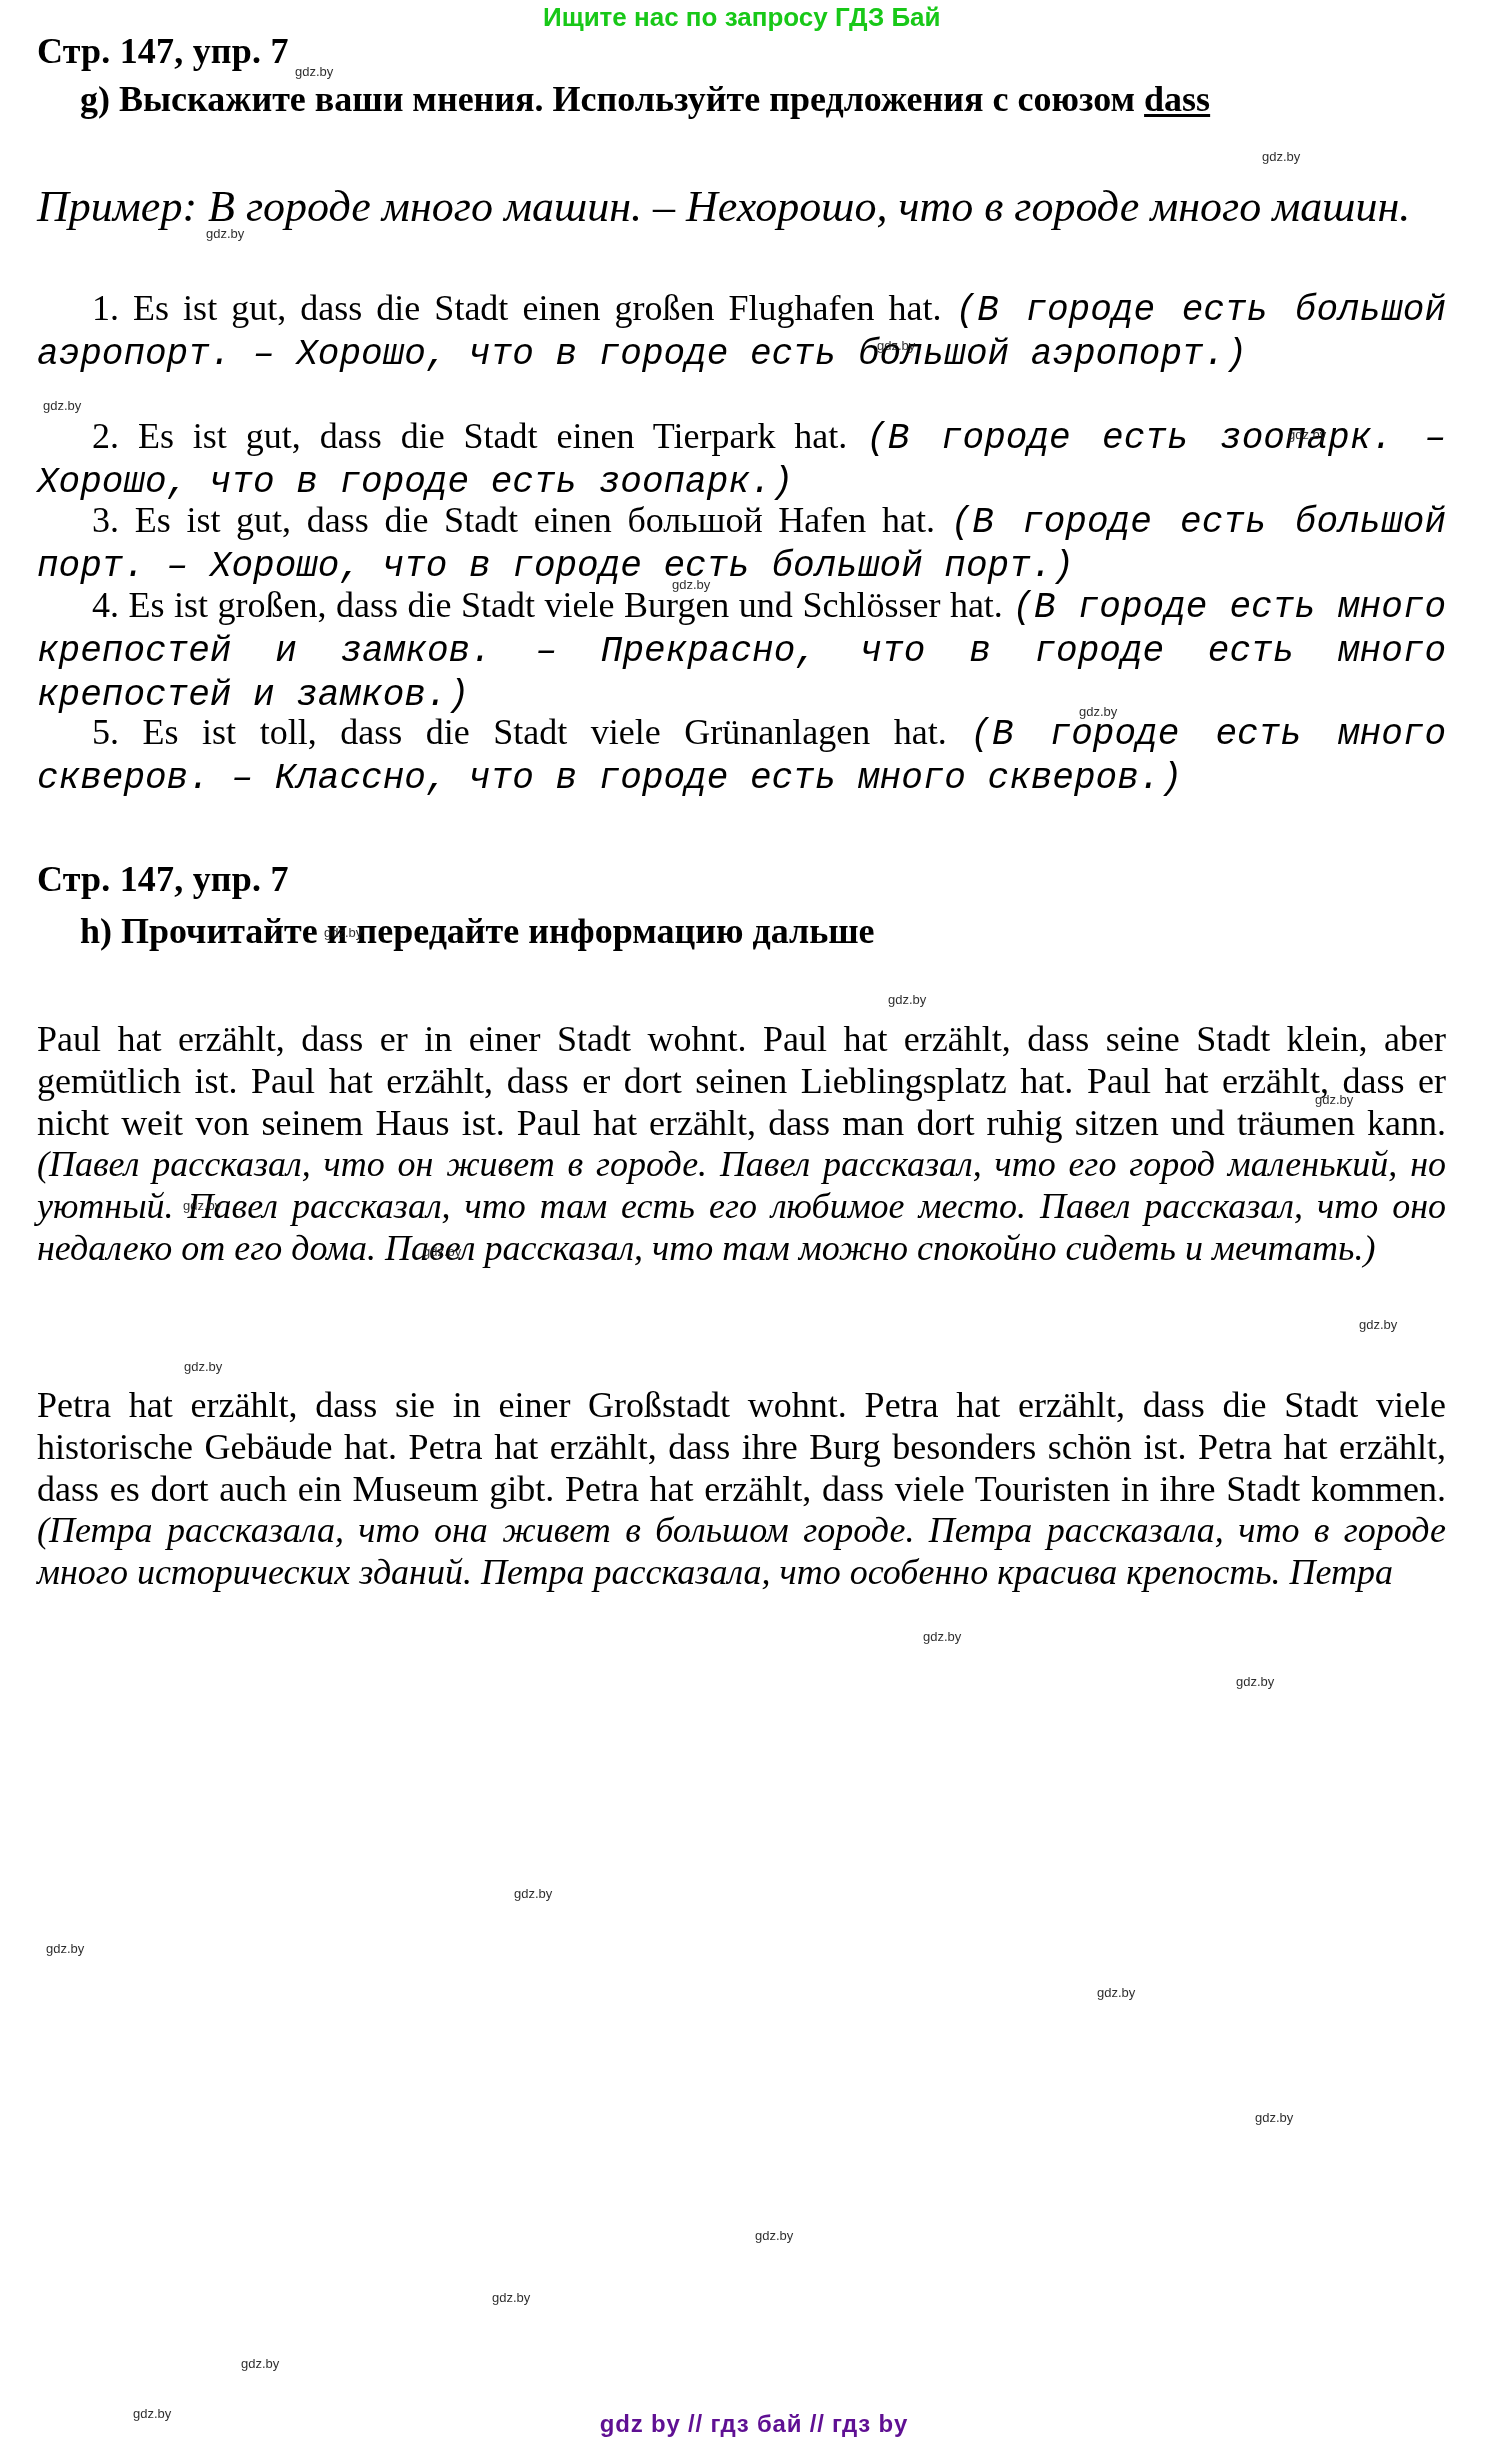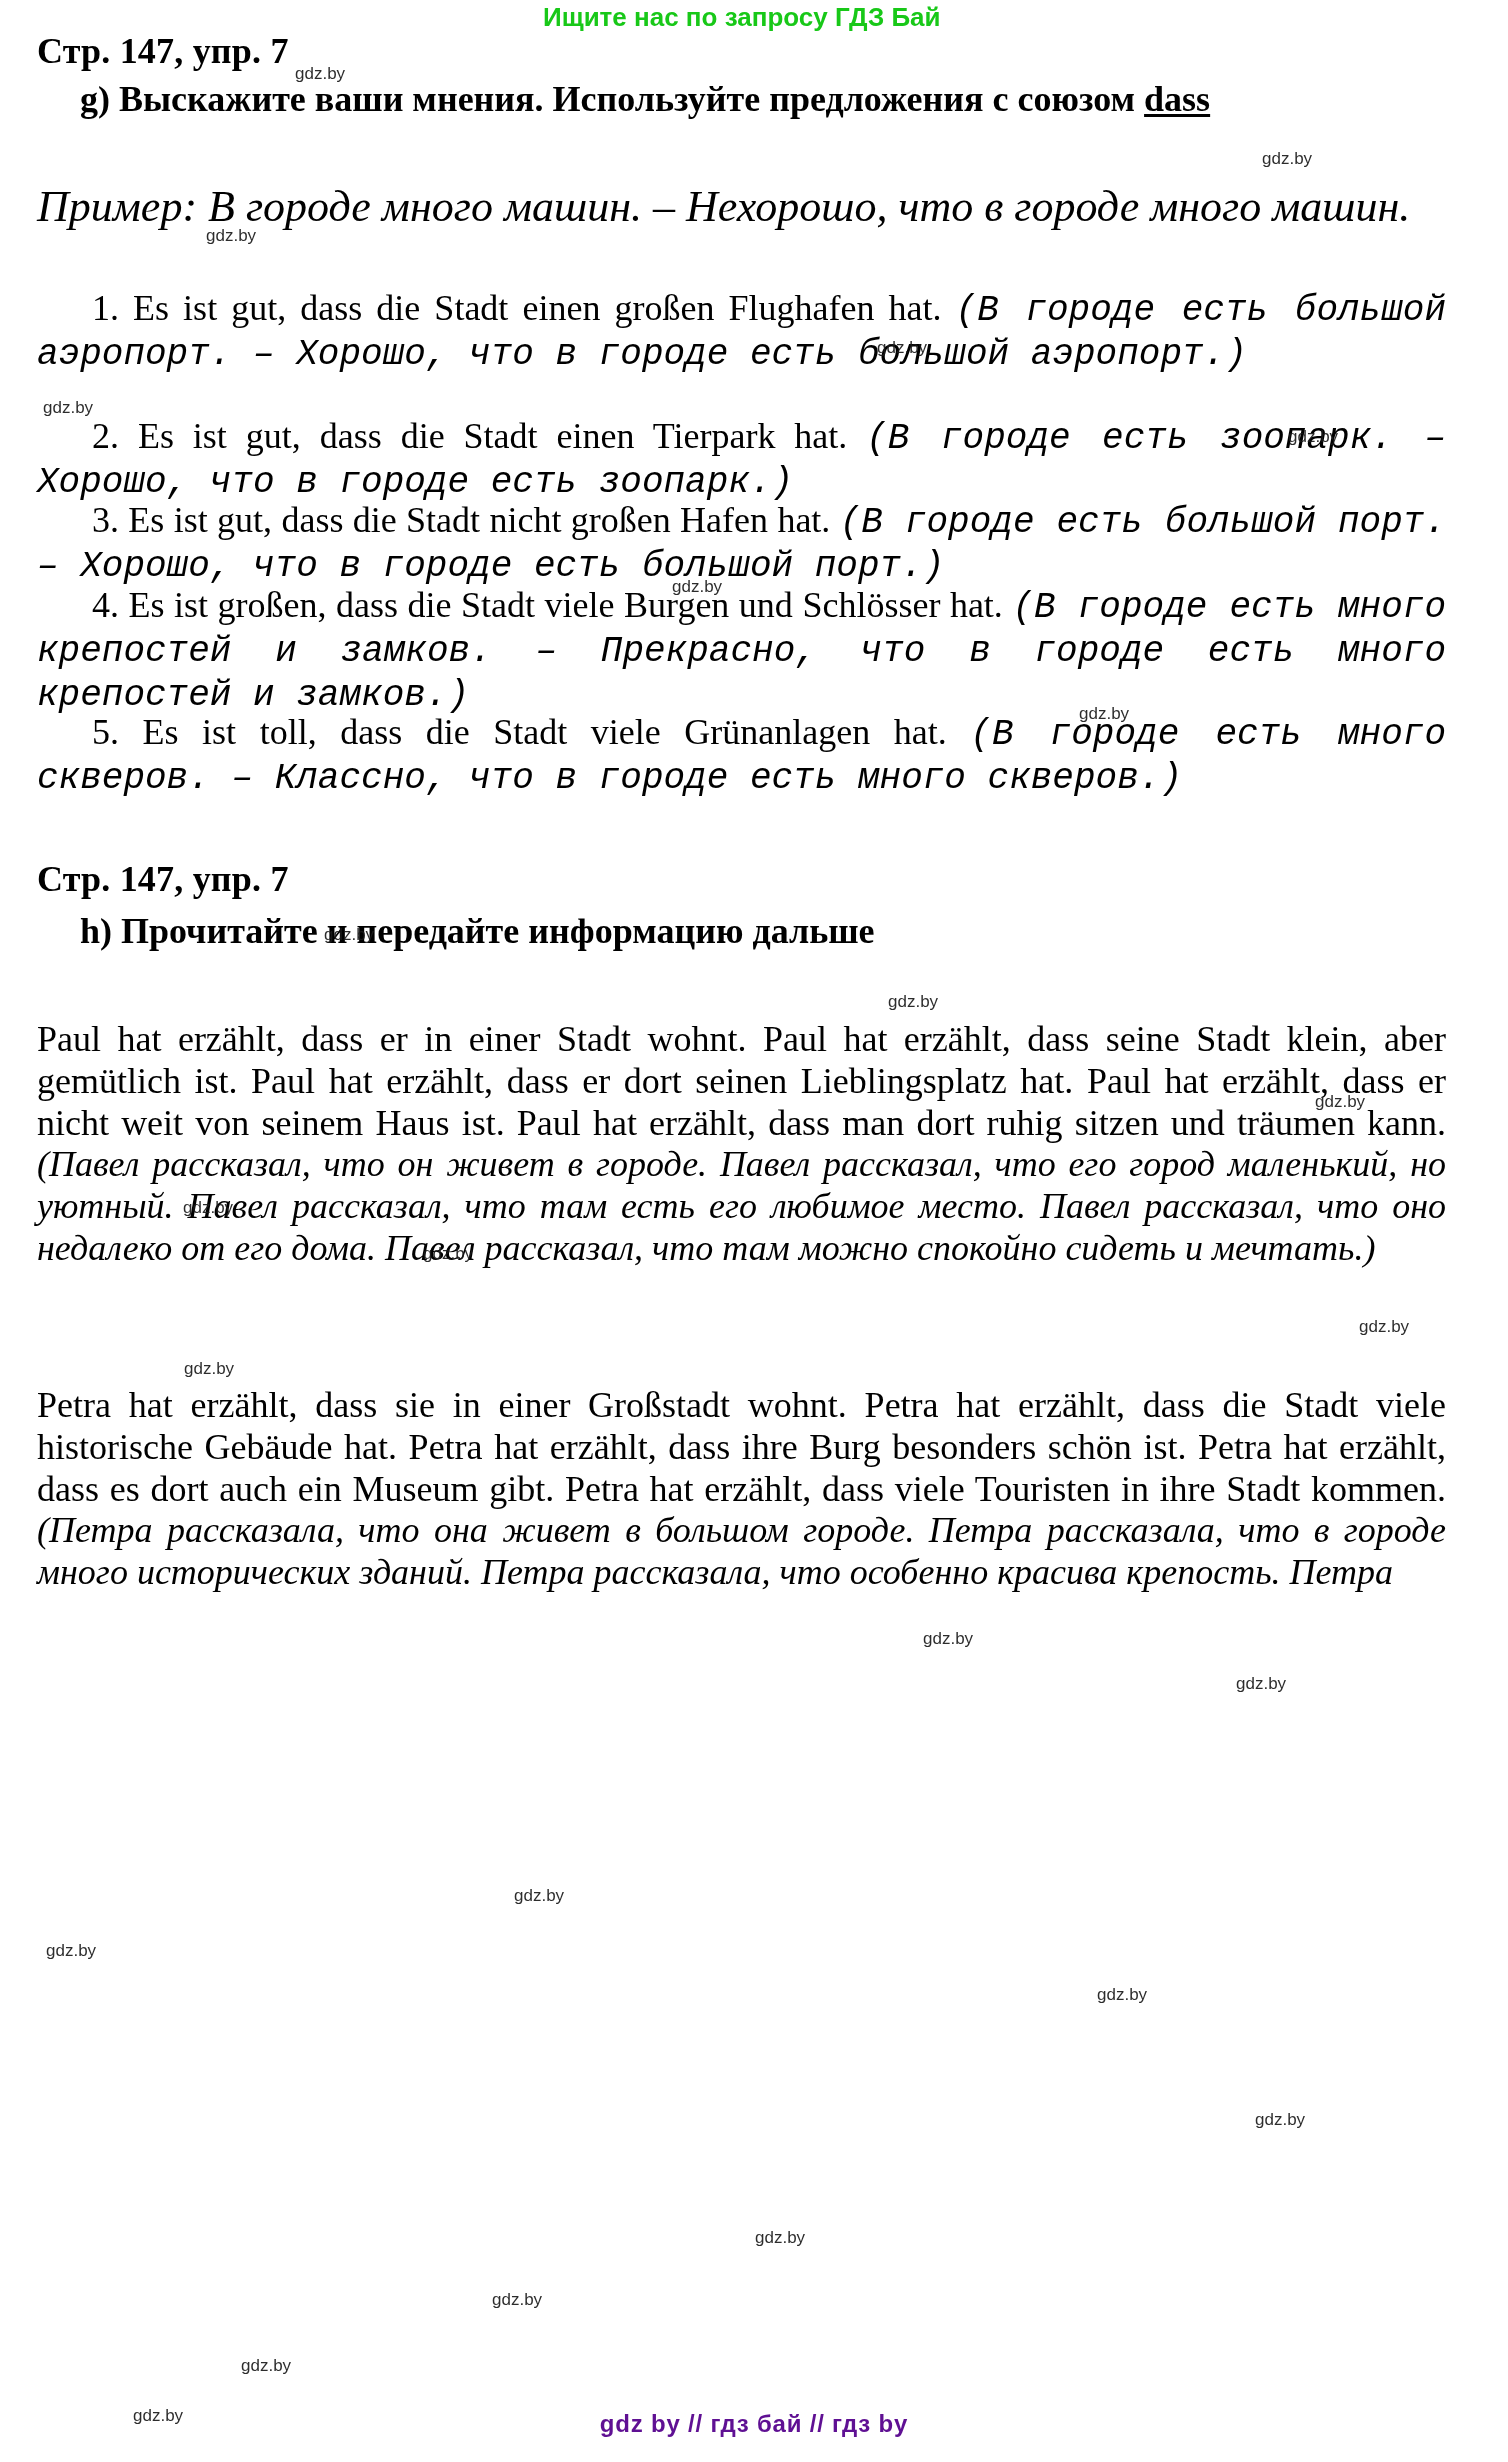--- a/index.html
+++ b/index.html
@@ -12,21 +12,21 @@
   .promo{position:absolute;left:543px;top:1.7px;font-family:"Liberation Sans","DejaVu Sans",sans-serif;
          font-size:26px;font-weight:700;color:#18c818;letter-spacing:0px;white-space:nowrap;}
 
   
   .footer{position:absolute;left:0;top:2410px;width:1508px;text-align:center;
           font-family:"Liberation Sans","DejaVu Sans",sans-serif;font-size:24px;
           font-weight:700;color:#5f1093;letter-spacing:0.8px;}
 
   
   .wm{position:absolute;font-family:"Liberation Sans","DejaVu Sans",sans-serif;
-      font-size:17px;font-weight:400;color:#1b1b1b;white-space:nowrap;opacity:.92;}
+      font-size:13px;font-weight:400;color:#1b1b1b;white-space:nowrap;opacity:.92;}
 
   
   .blk{position:absolute;left:37px;width:1409px;}
   .hdr{font-size:36px;font-weight:700;line-height:1.0;letter-spacing:0.2px;white-space:nowrap;}
   .sub{font-size:36px;font-weight:700;line-height:1.14;text-align:justify;text-indent:43px;}
   .sub u{text-decoration:underline;text-underline-offset:2.5px;}
   .exm{font-size:44px;font-style:italic;font-weight:400;line-height:1.16;text-align:justify;}
   .item{font-size:36px;line-height:1.16;text-align:justify;text-indent:55px;font-weight:400;}
   .item i{font-style:italic;font-family:Liberation Mono, monospace;}
   .para{font-size:36px;line-height:1.16;text-align:justify;font-weight:400;}
@@ -43,21 +43,21 @@
   <div class="blk hdr" style="top:33px;">Стр. 147, упр. 7</div>
 
   <div class="blk sub" style="top:79px;"><span>g) Выскажите ваши мнения. Используйте предложения с союзом </span><u>dass</u></div>
 
   <div class="blk exm" style="top:181px;">Пример: В городе много машин. – Нехорошо, что в городе много машин.</div>
 
   <div class="blk item" style="top:288px;"><span>1.</span> <span>Es ist gut, dass die Stadt einen großen Flughafen hat.</span> <i>(В городе есть большой аэропорт. – Хорошо, что в городе есть большой аэропорт.)</i></div>
 
   <div class="blk item" style="top:416px;"><span>2.</span> <span>Es ist gut, dass die Stadt einen Tierpark hat.</span> <i>(В городе есть зоопарк. – Хорошо, что в городе есть зоопарк.)</i></div>
 
-  <div class="blk item" style="top:500px;"><span>3.</span> <span>Es ist gut, dass die Stadt nicht großen Hafen hat.</span> <i>(В городе есть большой порт. – Хорошо, что в городе есть большой порт.)</i></div>
+  <div class="blk item" style="top:500px;"><span>3.</span> <span>Es ist gut, dass die Stadt einen большой Hafen hat.</span> <i>(В городе есть большой порт. – Хорошо, что в городе есть большой порт.)</i></div>
 
   <div class="blk item" style="top:585px;"><span>4.</span> <span>Es ist großen, dass die Stadt viele Burgen und Schlösser hat.</span> <i>(В городе есть много крепостей и замков. – Прекрасно, что в городе есть много крепостей и замков.)</i></div>
 
   <div class="blk item" style="top:712px;"><span>5.</span> <span>Es ist toll, dass die Stadt viele Grünanlagen hat.</span> <i>(В городе есть много скверов. – Классно, что в городе есть много скверов.)</i></div>
 
   <div class="blk hdr" style="top:861px;">Стр. 147, упр. 7</div>
 
   <div class="blk sub nojust" style="top:911px;">h) Прочитайте и передайте информацию дальше</div>
 
   <div class="blk para" style="top:1019px;"><span>Paul hat erzählt, dass er in einer Stadt wohnt. Paul hat erzählt, dass seine Stadt klein, aber gemütlich ist. Paul hat erzählt, dass er dort seinen Lieblingsplatz hat. Paul hat erzählt, dass er nicht weit von seinem Haus ist. Paul hat erzählt, dass man dort ruhig sitzen und träumen kann. </span><i>(Павел рассказал, что он живет в городе. Павел рассказал, что его город маленький, но уютный. Павел рассказал, что там есть его любимое место. Павел рассказал, что оно недалеко от его дома. Павел рассказал, что там можно спокойно сидеть и мечтать.)</i></div>

